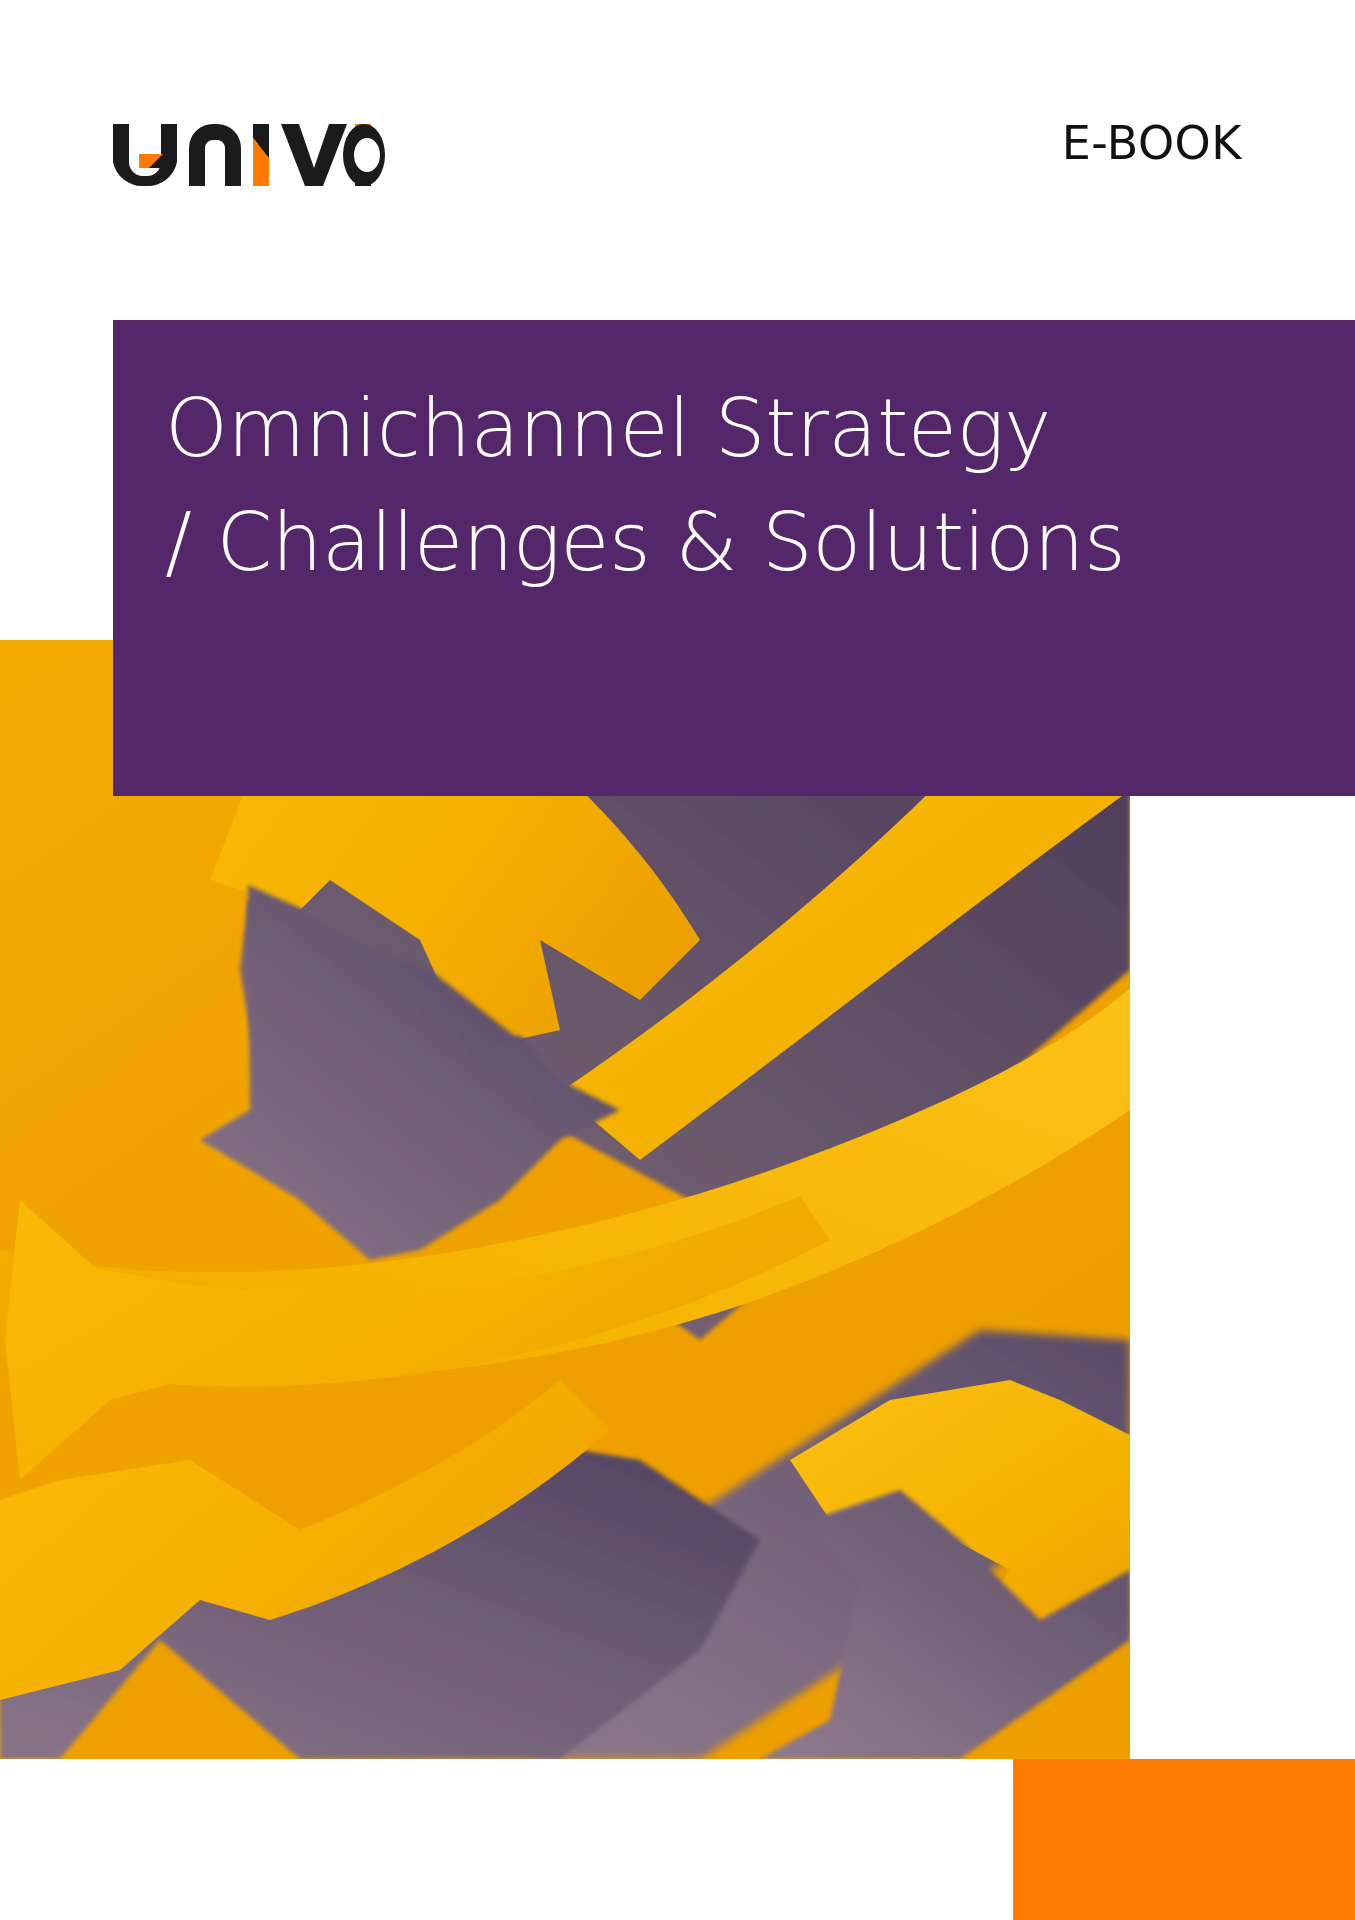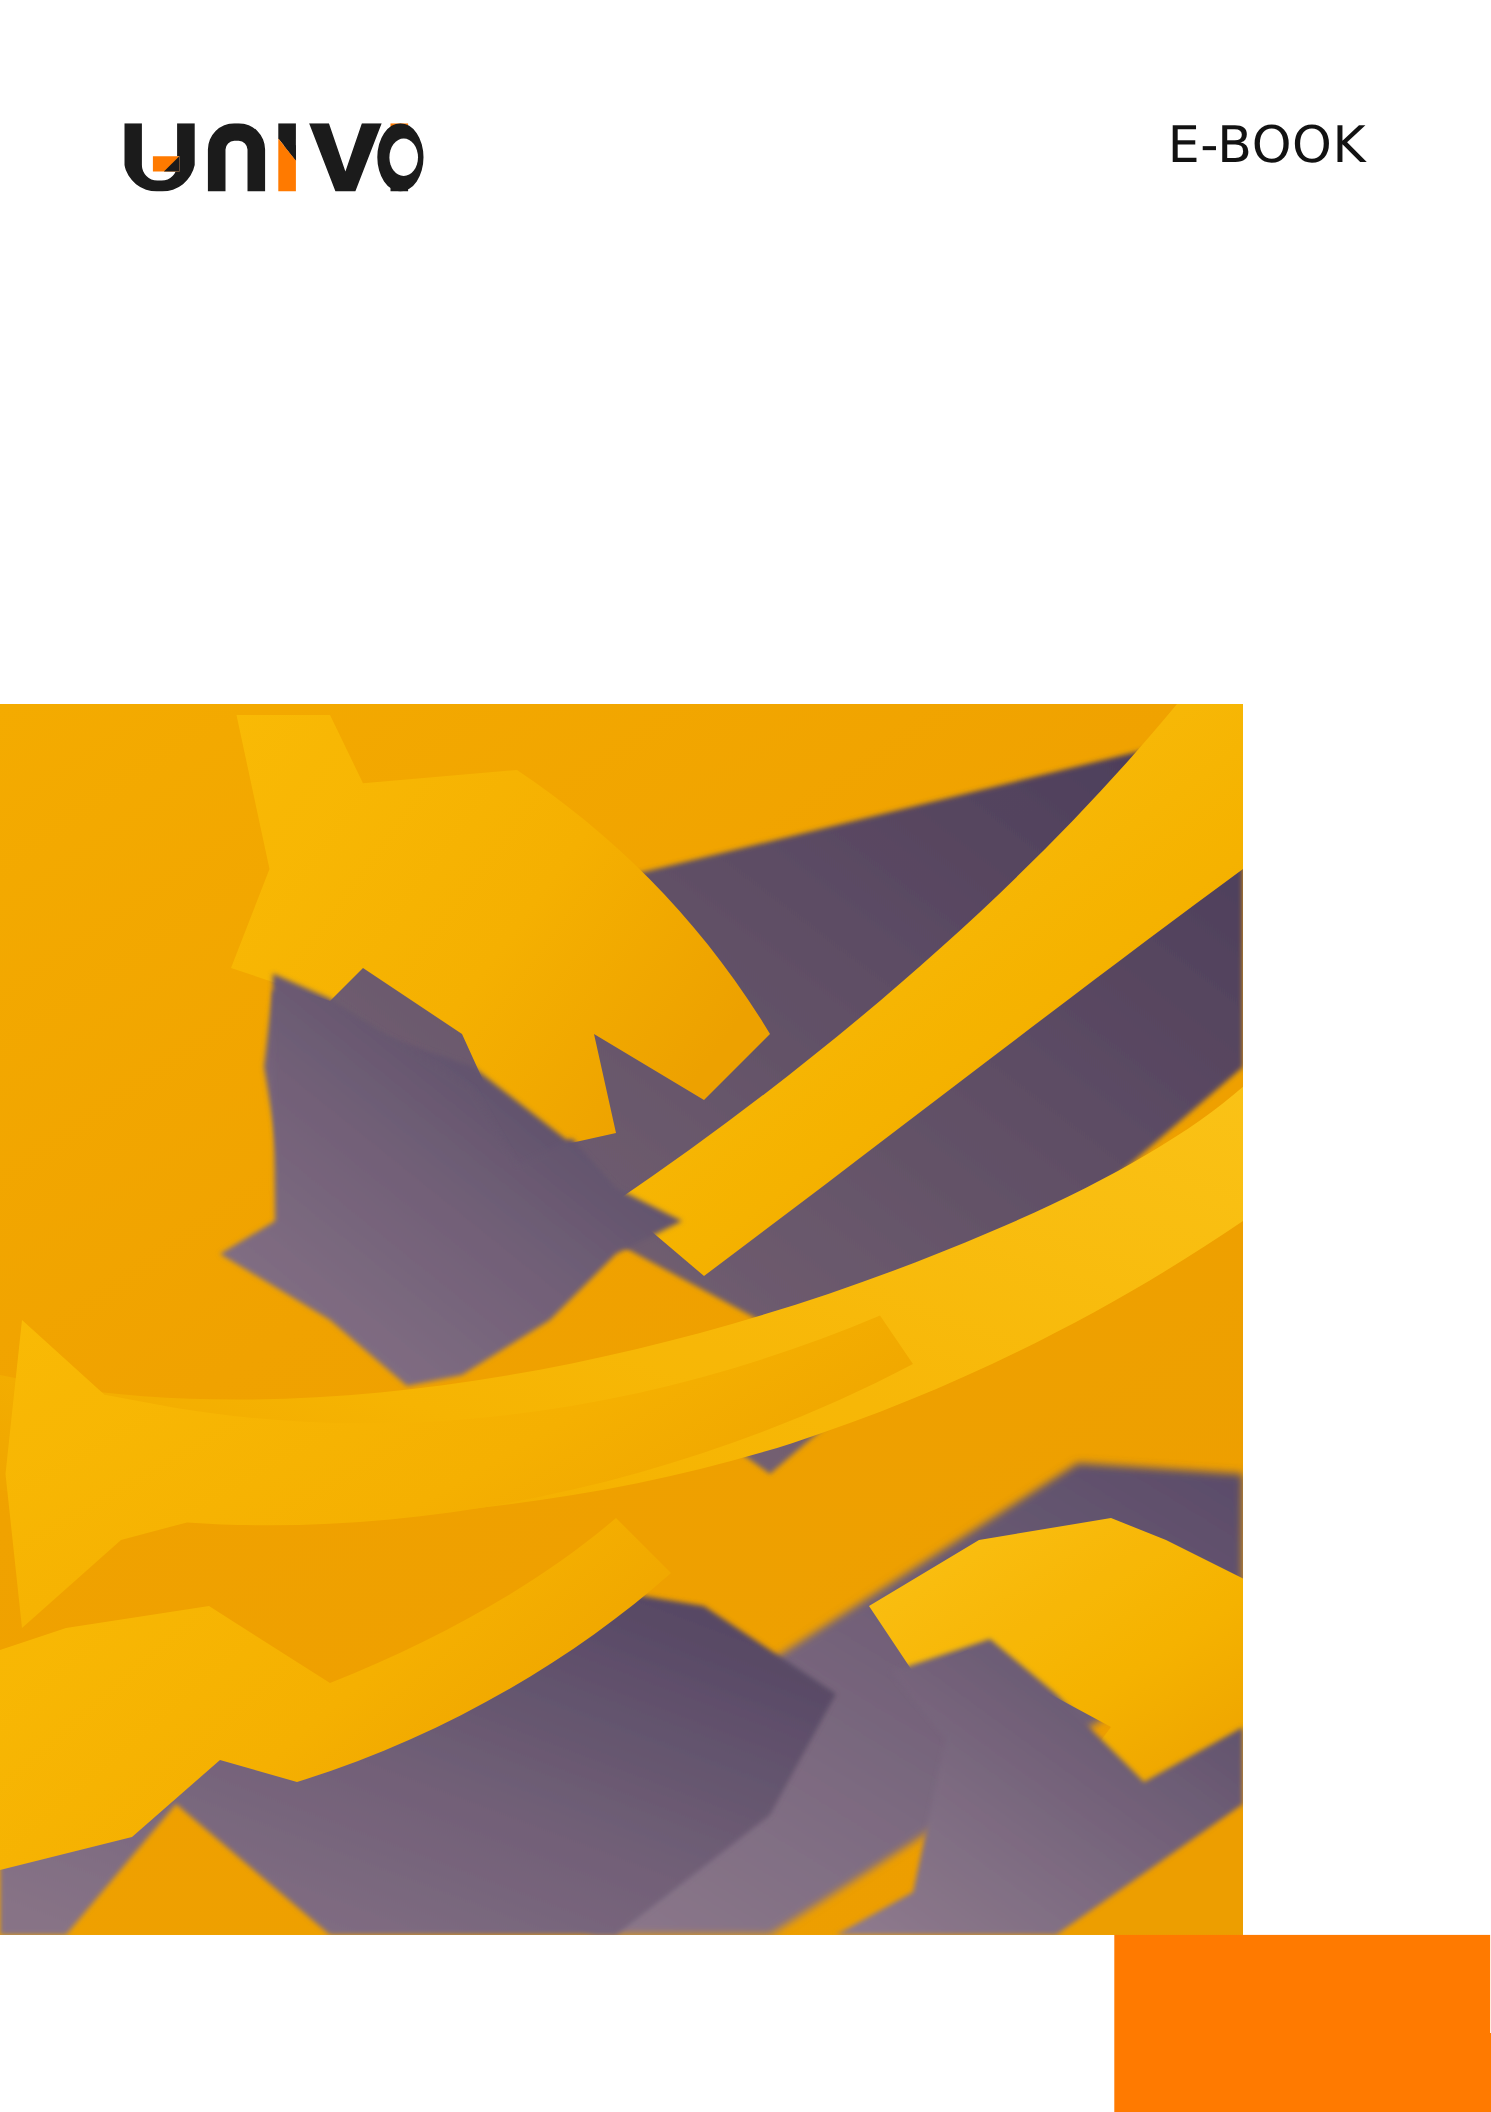--- a/index.html
+++ b/index.html
@@ -18,21 +18,21 @@
     width: 1355px;
     height: 1920px;
     background: #ffffff;
     overflow: hidden;
   }
 
   
   .header {
     position: absolute;
     left: 0;
-    top: 0;
+    top: 12px;
     width: 1355px;
     height: 260px;
   }
 
   .logo {
     position: absolute;
     left: 113px;
     top: 112px;
     width: 290px;
     height: 62px;
@@ -278,16 +278,20 @@
                  C 400 850 490 800 560 740
                  L610 790
                  C 520 870 400 940 270 980
                  L200 960 L120 1030 L0 1060 Z" fill="url(#gYellowB)"></path>
       </g>
 
       <rect x="0" y="0" width="1130" height="1119" fill="#b06a00" opacity="0.045"></rect>
     </svg>
   </div>
 
+  <div class="title-band">
+    <div class="title-text">Omnichannel Strategy
+/ Challenges &amp; Solutions</div>
+  </div>
 
   <div class="corner-block"></div>
 
 </div>
 
 </body></html>

